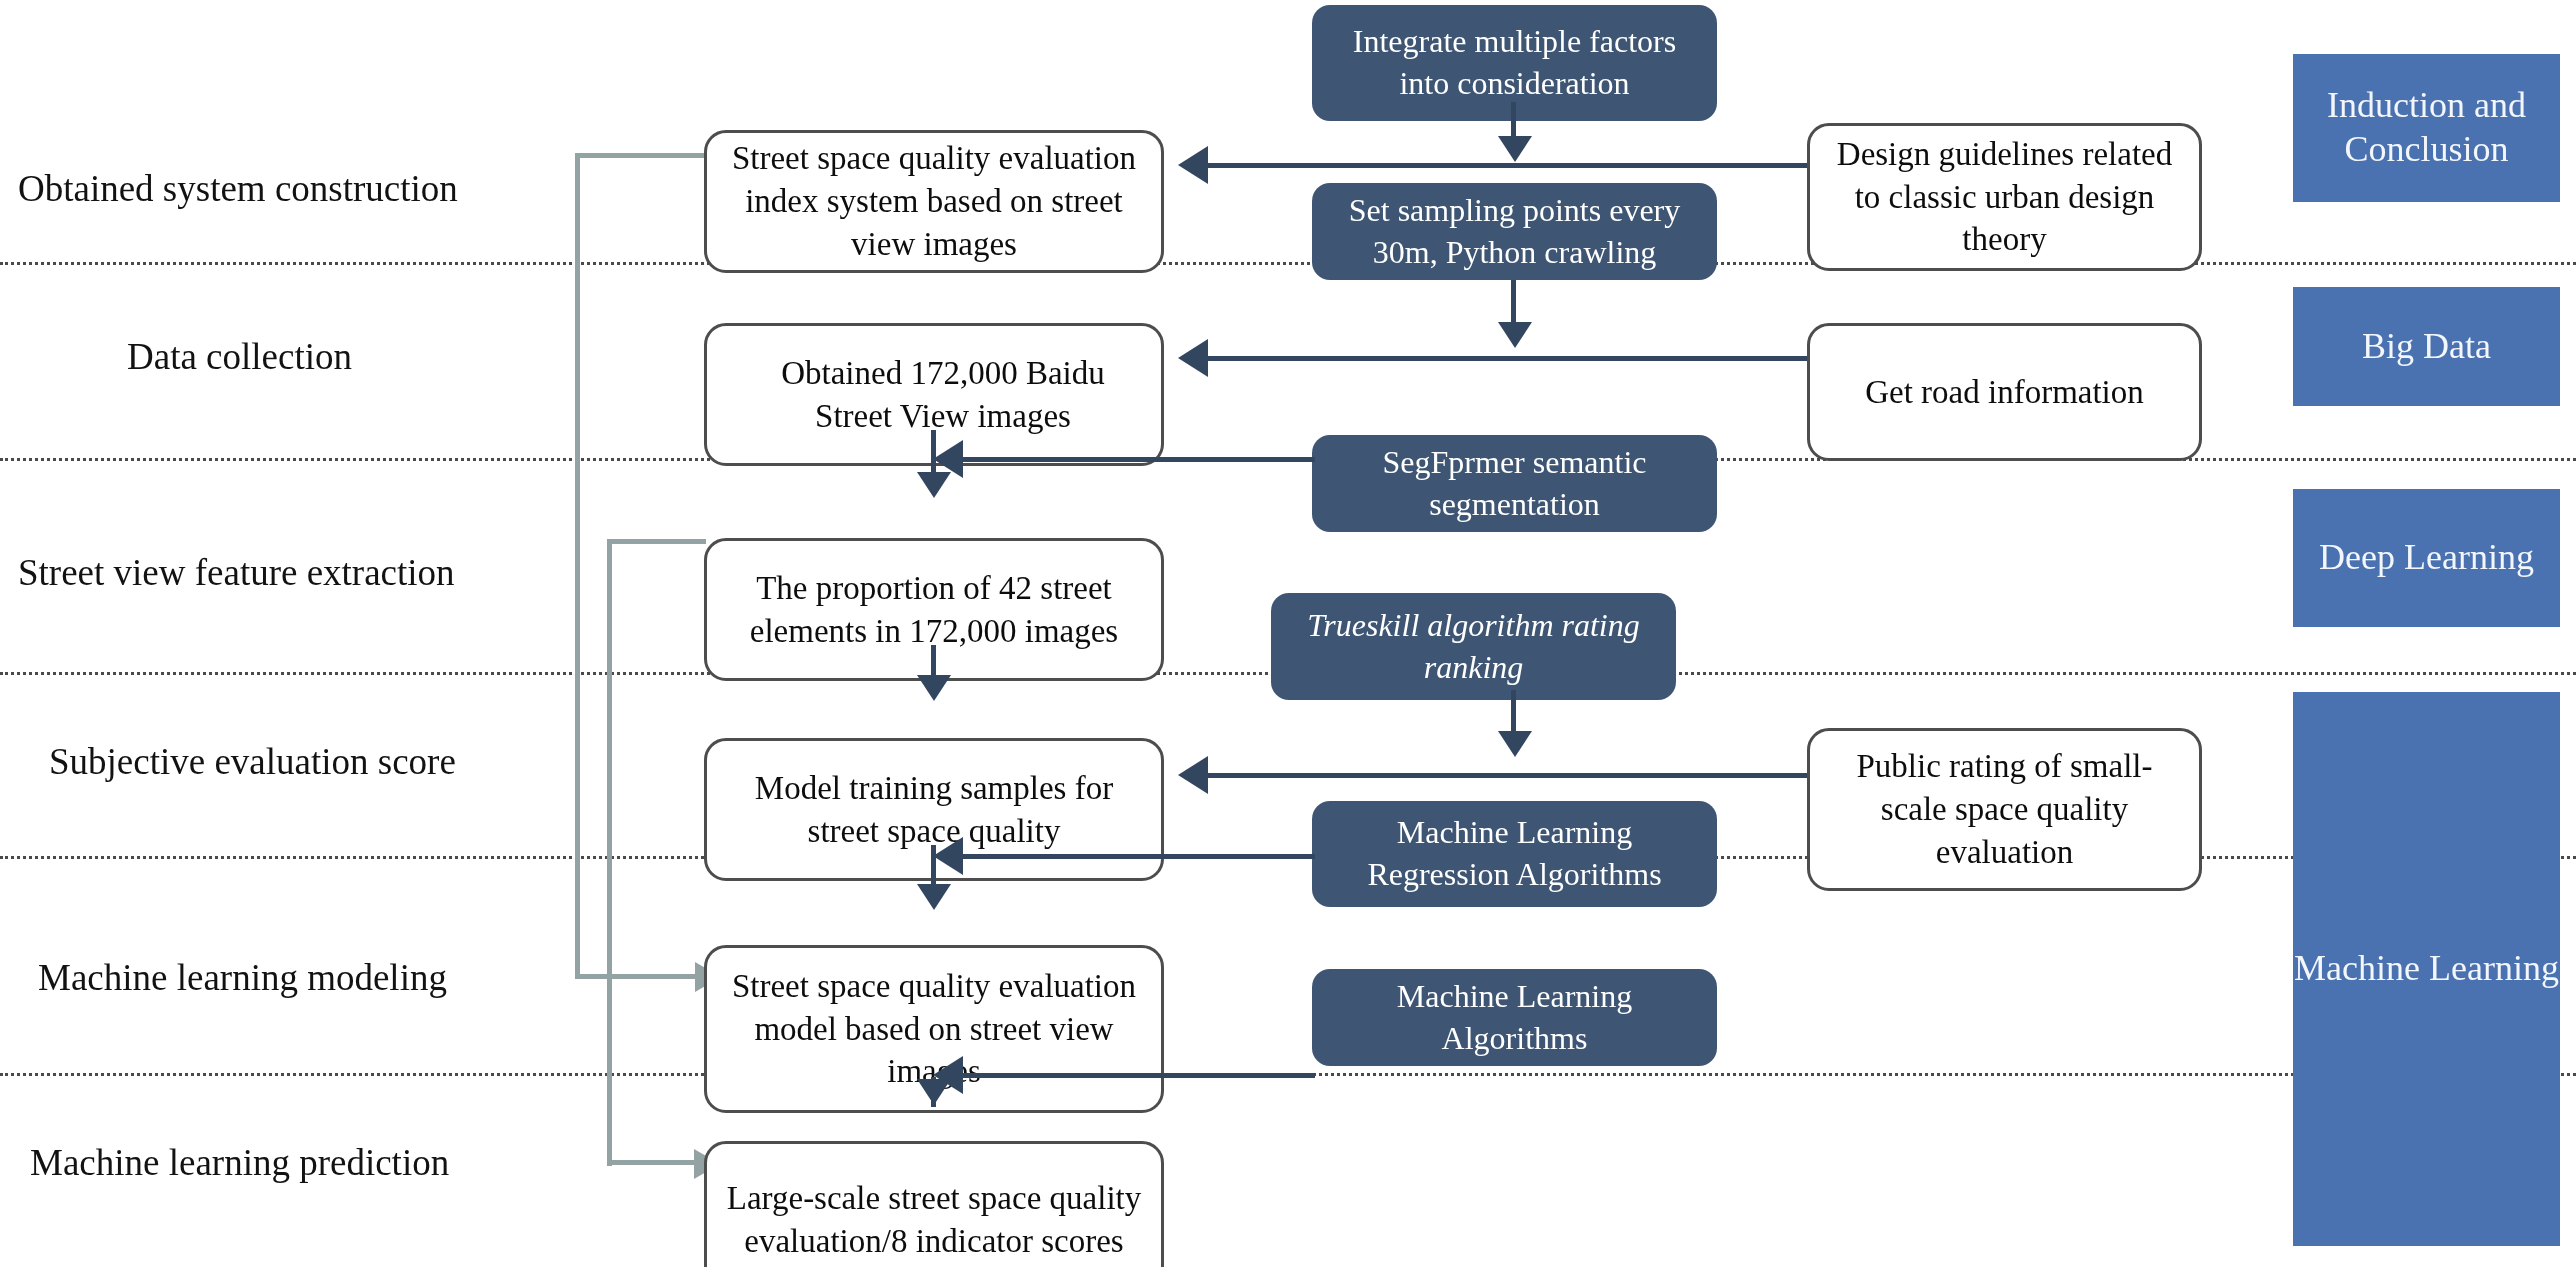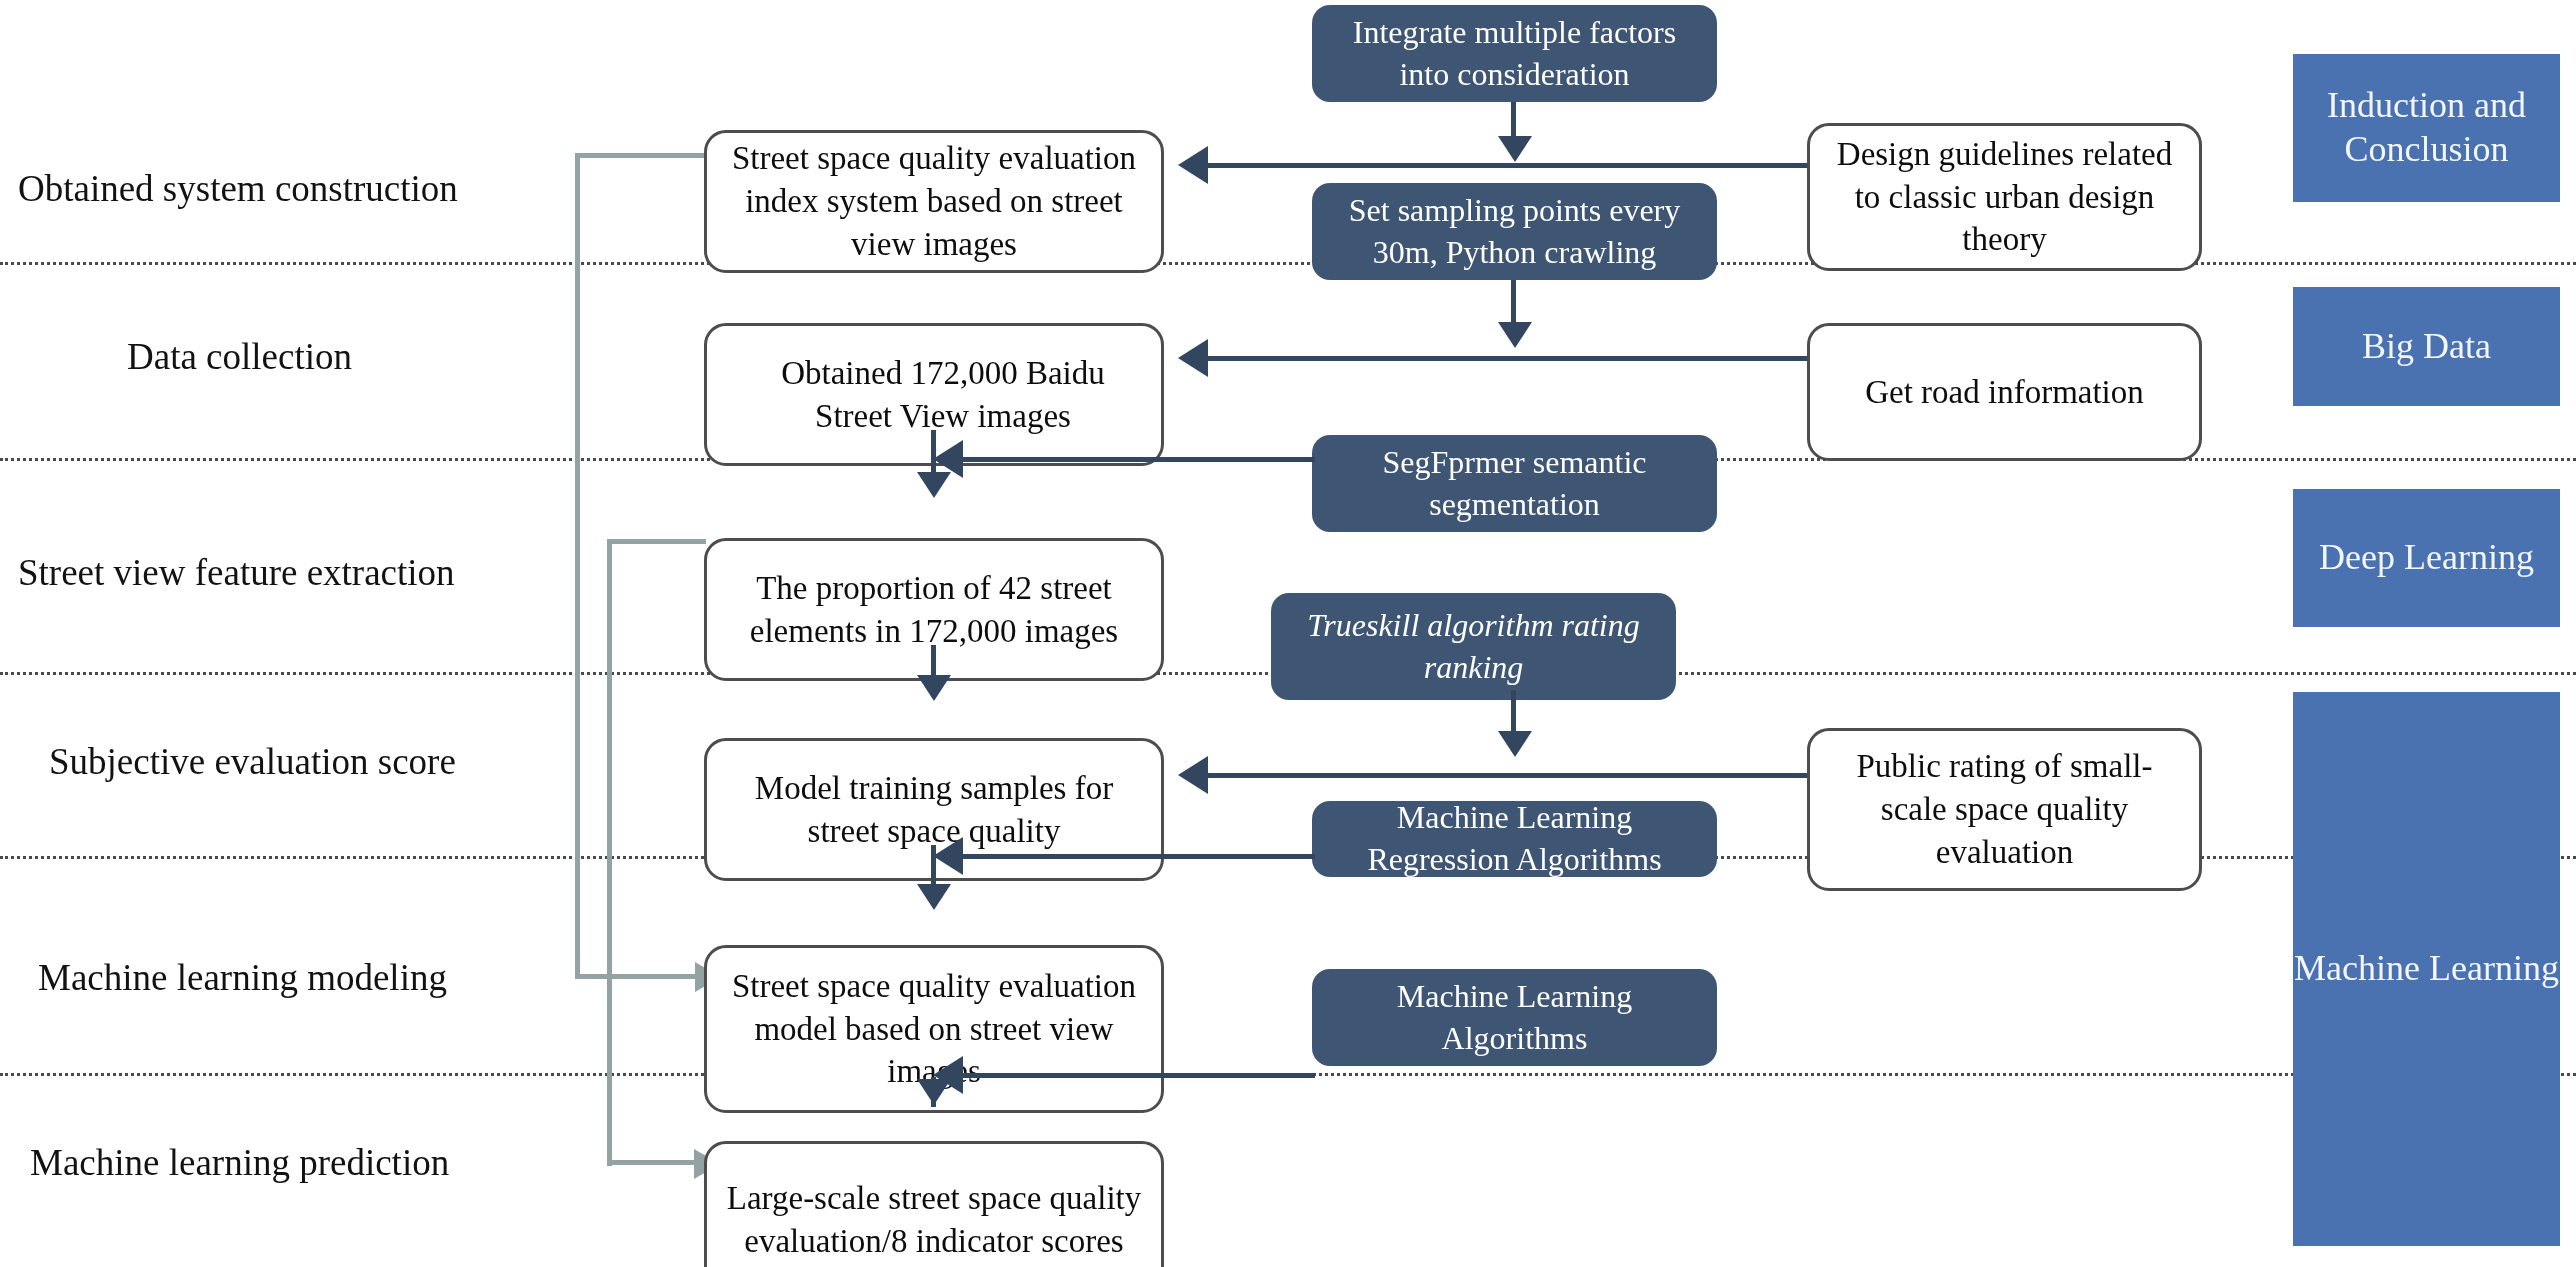--- a/index.html
+++ b/index.html
@@ -95,29 +95,29 @@
 
   <div class="vline" style="left:931px; top:645px; height:32px;"></div>
   <div class="arr-down" style="left:917px; top:675px;"></div>
 
   <div class="vline" style="left:931px; top:845px; height:42px;"></div>
   <div class="arr-down" style="left:917px; top:884px;"></div>
 
   <div class="vline" style="left:931px; top:1077px; height:30px;"></div>
   <div class="arr-down" style="left:917px; top:1079px;"></div>
 
-  <div class="nbox" style="left:1312px; top:5px;   width:405px; height:97px;">Integrate multiple factors into consideration</div>
+  <div class="nbox" style="left:1312px; top:5px;   width:405px; height:116px;">Integrate multiple factors into consideration</div>
 
   <div class="nbox" style="left:1312px; top:183px; width:405px; height:97px;">Set sampling points every 30m, Python crawling</div>
 
   <div class="nbox" style="left:1312px; top:435px; width:405px; height:97px;">SegFprmer semantic segmentation</div>
 
   <div class="nbox" style="left:1271px; top:593px; width:405px; height:107px;font-style:italic;">Trueskill algorithm rating ranking</div>
 
-  <div class="nbox" style="left:1312px; top:801px; width:405px; height:76px;">Machine Learning Regression Algorithms</div>
+  <div class="nbox" style="left:1312px; top:801px; width:405px; height:106px;">Machine Learning Regression Algorithms</div>
 
   <div class="nbox" style="left:1312px; top:969px; width:405px; height:97px;">Machine Learning Algorithms</div>
 
   <div class="vline" style="left:1511px; top:102px; height:40px;"></div>
   <div class="arr-down" style="left:1498px; top:136px;"></div>
 
   <div class="vline" style="left:1511px; top:280px; height:47px;"></div>
   <div class="arr-down" style="left:1498px; top:322px;"></div>
 
   <div class="vline" style="left:1511px; top:690px; height:44px;"></div>

